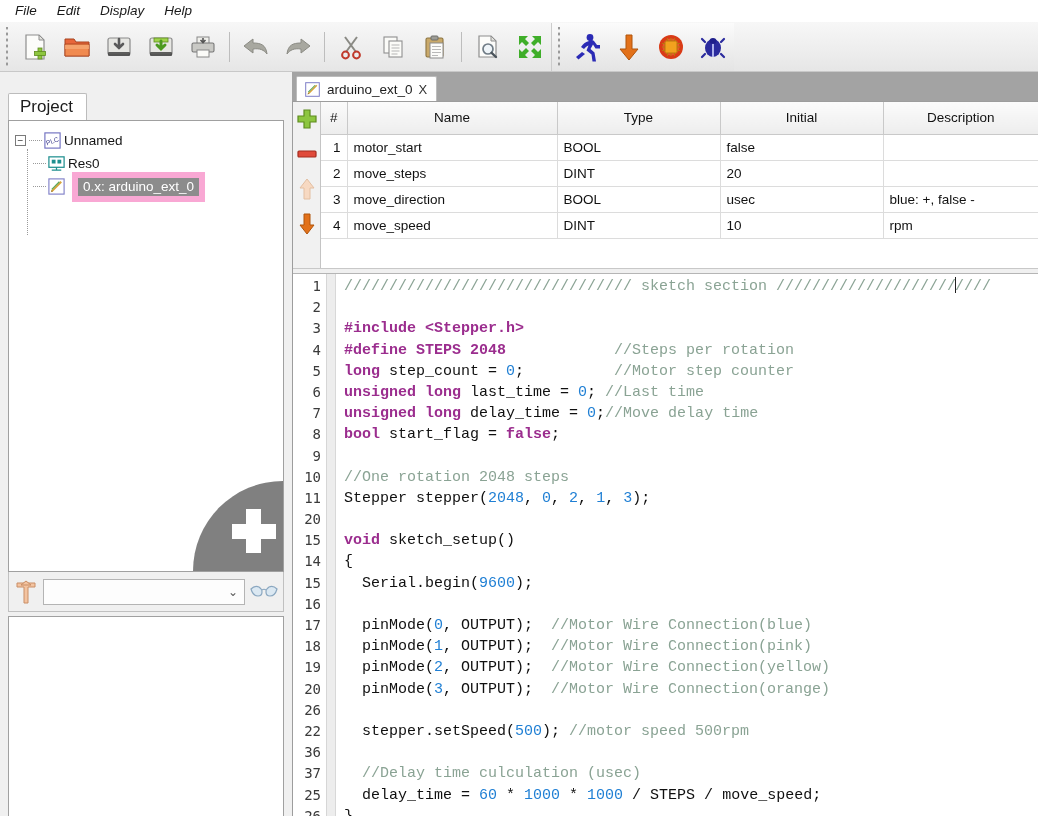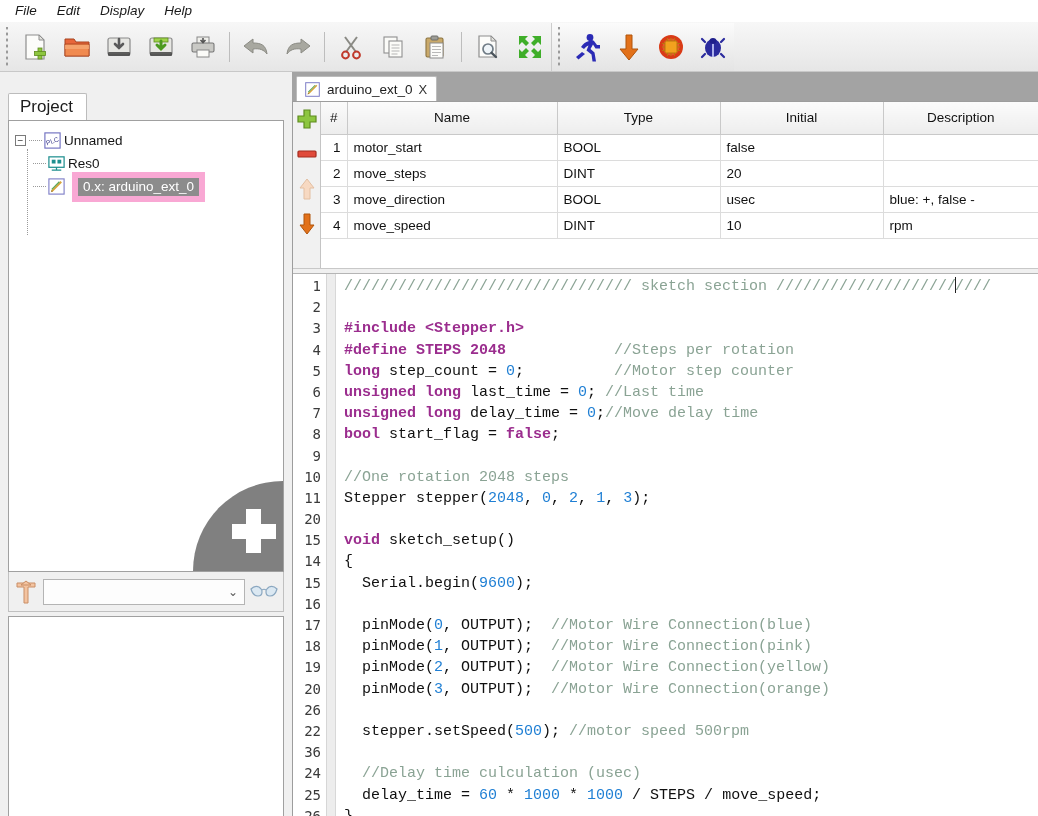--- a/index.html
+++ b/index.html
@@ -517,21 +517,21 @@
             <div>14</div>
             <div>15</div>
             <div>16</div>
             <div>17</div>
             <div>18</div>
             <div>19</div>
             <div>20</div>
             <div>26</div>
             <div>22</div>
             <div>36</div>
-            <div>24</div>
+            <div>37</div>
             <div>25</div>
             <div>26</div>
           </div>
         <div class="foldbar"></div>
         <div class="codelines" id="codelines"><div><span class="cm">//////////////////////////////// sketch section ////////////////////</span><span class="caret"></span><span class="cm">////</span></div><div>&nbsp;</div><div><span class="pp">#include &lt;Stepper.h&gt;</span></div><div><span class="pp">#define STEPS 2048            </span><span class="cm">//Steps per rotation</span></div><div><span class="k">long</span> step_count = <span class="num">0</span>;          <span class="cm">//Motor step counter</span></div><div><span class="k">unsigned</span> <span class="k">long</span> last_time = <span class="num">0</span>; <span class="cm">//Last time</span></div><div><span class="k">unsigned</span> <span class="k">long</span> delay_time = <span class="num">0</span>;<span class="cm">//Move delay time</span></div><div><span class="k">bool</span> start_flag = <span class="k">false</span>;</div><div>&nbsp;</div><div><span class="cm">//One rotation 2048 steps</span></div><div>Stepper stepper(<span class="num">2048</span>, <span class="num">0</span>, <span class="num">2</span>, <span class="num">1</span>, <span class="num">3</span>);</div><div>&nbsp;</div><div><span class="k">void</span> sketch_setup()</div><div>{</div><div>  Serial.begin(<span class="num">9600</span>);</div><div>&nbsp;</div><div>  pinMode(<span class="num">0</span>, OUTPUT);  <span class="cm">//Motor Wire Connection(blue)</span></div><div>  pinMode(<span class="num">1</span>, OUTPUT);  <span class="cm">//Motor Wire Connection(pink)</span></div><div>  pinMode(<span class="num">2</span>, OUTPUT);  <span class="cm">//Motor Wire Connection(yellow)</span></div><div>  pinMode(<span class="num">3</span>, OUTPUT);  <span class="cm">//Motor Wire Connection(orange)</span></div><div>&nbsp;</div><div>  stepper.setSpeed(<span class="num">500</span>); <span class="cm">//motor speed 500rpm</span></div><div>&nbsp;</div><div>  <span class="cm">//Delay time culculation (usec)</span></div><div>  delay_time = <span class="num">60</span> * <span class="num">1000</span> * <span class="num">1000</span> / STEPS / move_speed;</div><div>}</div></div>
       </div>
 
     </div>
   </div>
 </div>

